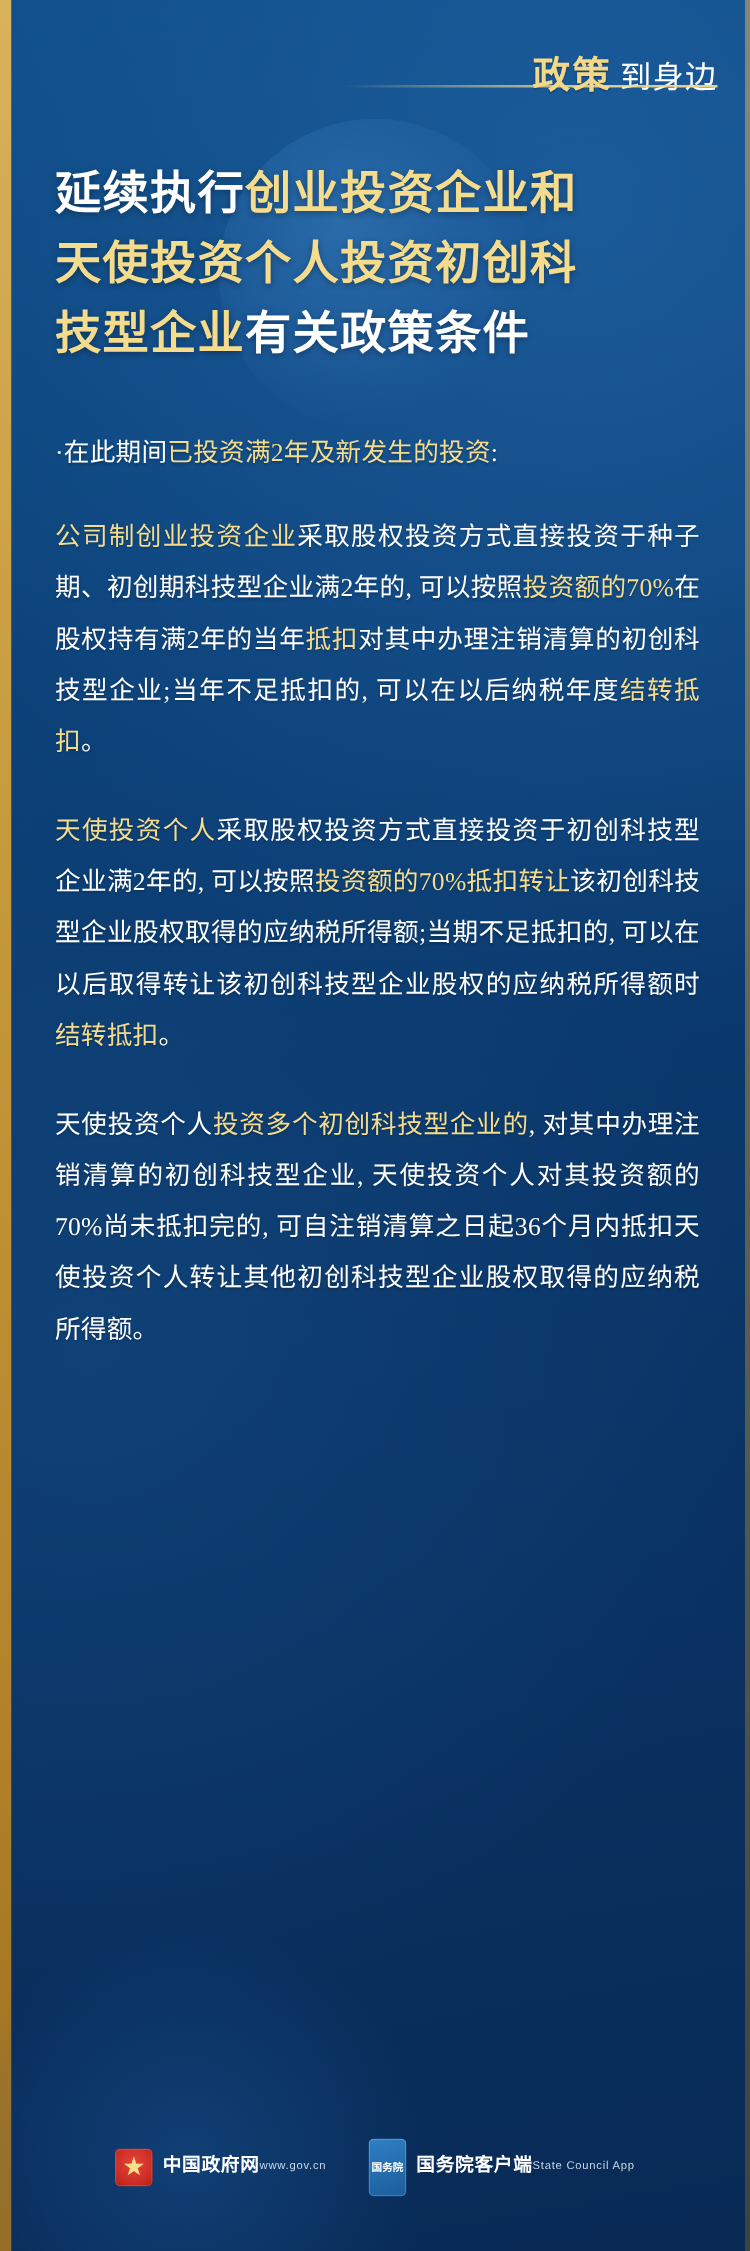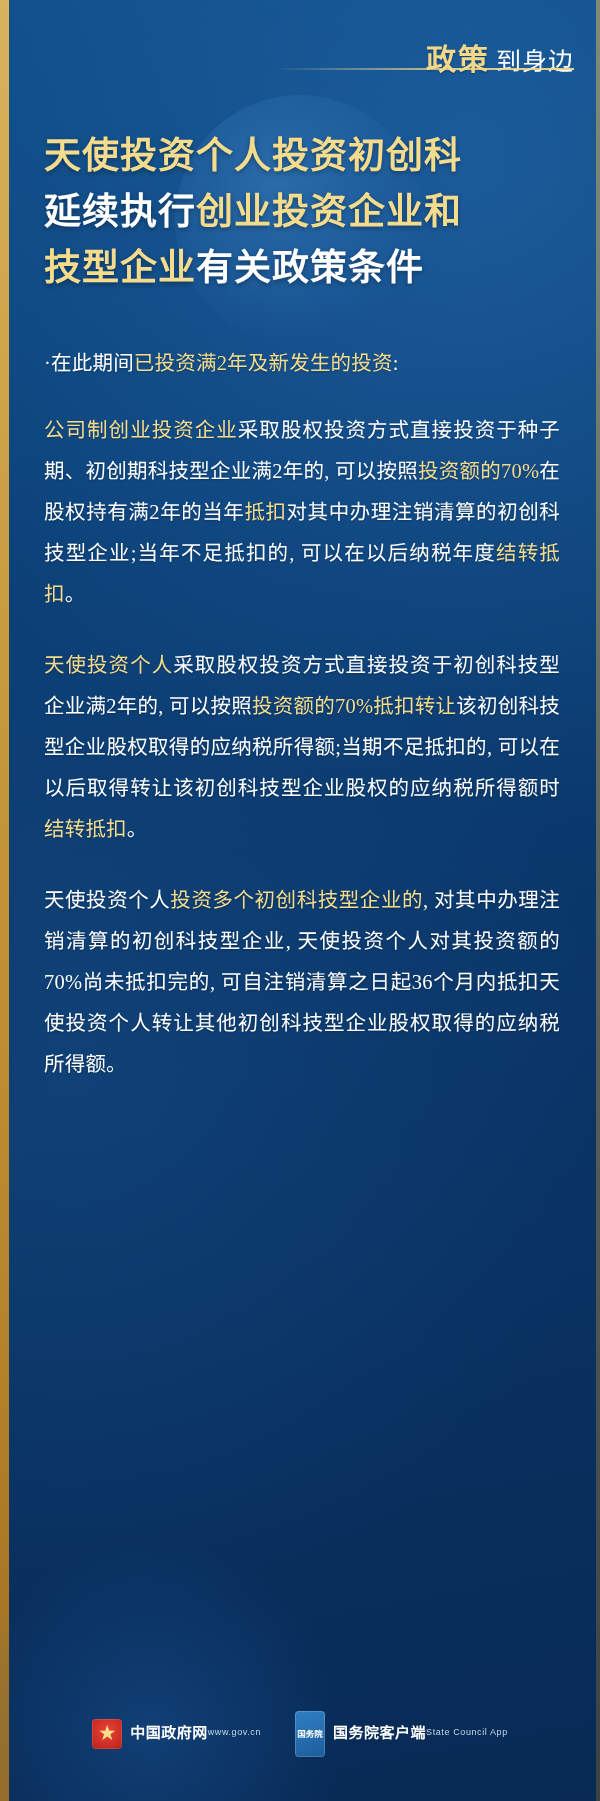--- a/index.html
+++ b/index.html
@@ -205,22 +205,22 @@
 
   <div class="header">
     <div class="brand">
       <span class="brand-main">政策</span>
       <span class="brand-sub">到身边</span>
     </div>
   </div>
   <div class="header-rule"></div>
 
   <div class="title-block" id="title-block">
+      <div class="title-line"><span>延续执行</span><span class="hl-gold">创业投资企业和</span></div>
       <div class="title-line"><span class="hl-gold">天使投资个人投资初创科</span></div>
-      <div class="title-line"><span>延续执行</span><span class="hl-gold">创业投资企业和</span></div>
       <div class="title-line"><span class="hl-gold">技型企业</span><span>有关政策条件</span></div>
     </div>
 
   <div class="content" id="content-block">
       <div class="para tight"><span>·在此期间</span><span class="gold">已投资满2年及新发生的投资</span><span>:</span></div>
       <div class="para"><span class="gold">公司制创业投资企业</span><span>采取股权投资方式直接投资于种子期、初创期科技型企业满2年的, 可以按照</span><span class="gold">投资额的70%</span><span>在股权持有满2年的当年</span><span class="gold">抵扣</span><span>对其中办理注销清算的初创科技型企业;当年不足抵扣的, 可以在以后纳税年度</span><span class="gold">结转抵扣</span><span>。</span></div>
       <div class="para"><span class="gold">天使投资个人</span><span>采取股权投资方式直接投资于初创科技型企业满2年的, 可以按照</span><span class="gold">投资额的70%抵扣转让</span><span>该初创科技型企业股权取得的应纳税所得额;当期不足抵扣的, 可以在以后取得转让该初创科技型企业股权的应纳税所得额时</span><span class="gold">结转抵扣</span><span>。</span></div>
       <div class="para"><span>天使投资个人</span><span class="gold">投资多个初创科技型企业的</span><span>, 对其中办理注销清算的初创科技型企业, 天使投资个人对其投资额的70%尚未抵扣完的, 可自注销清算之日起36个月内抵扣天使投资个人转让其他初创科技型企业股权取得的应纳税所得额。</span></div>
     </div>
 

